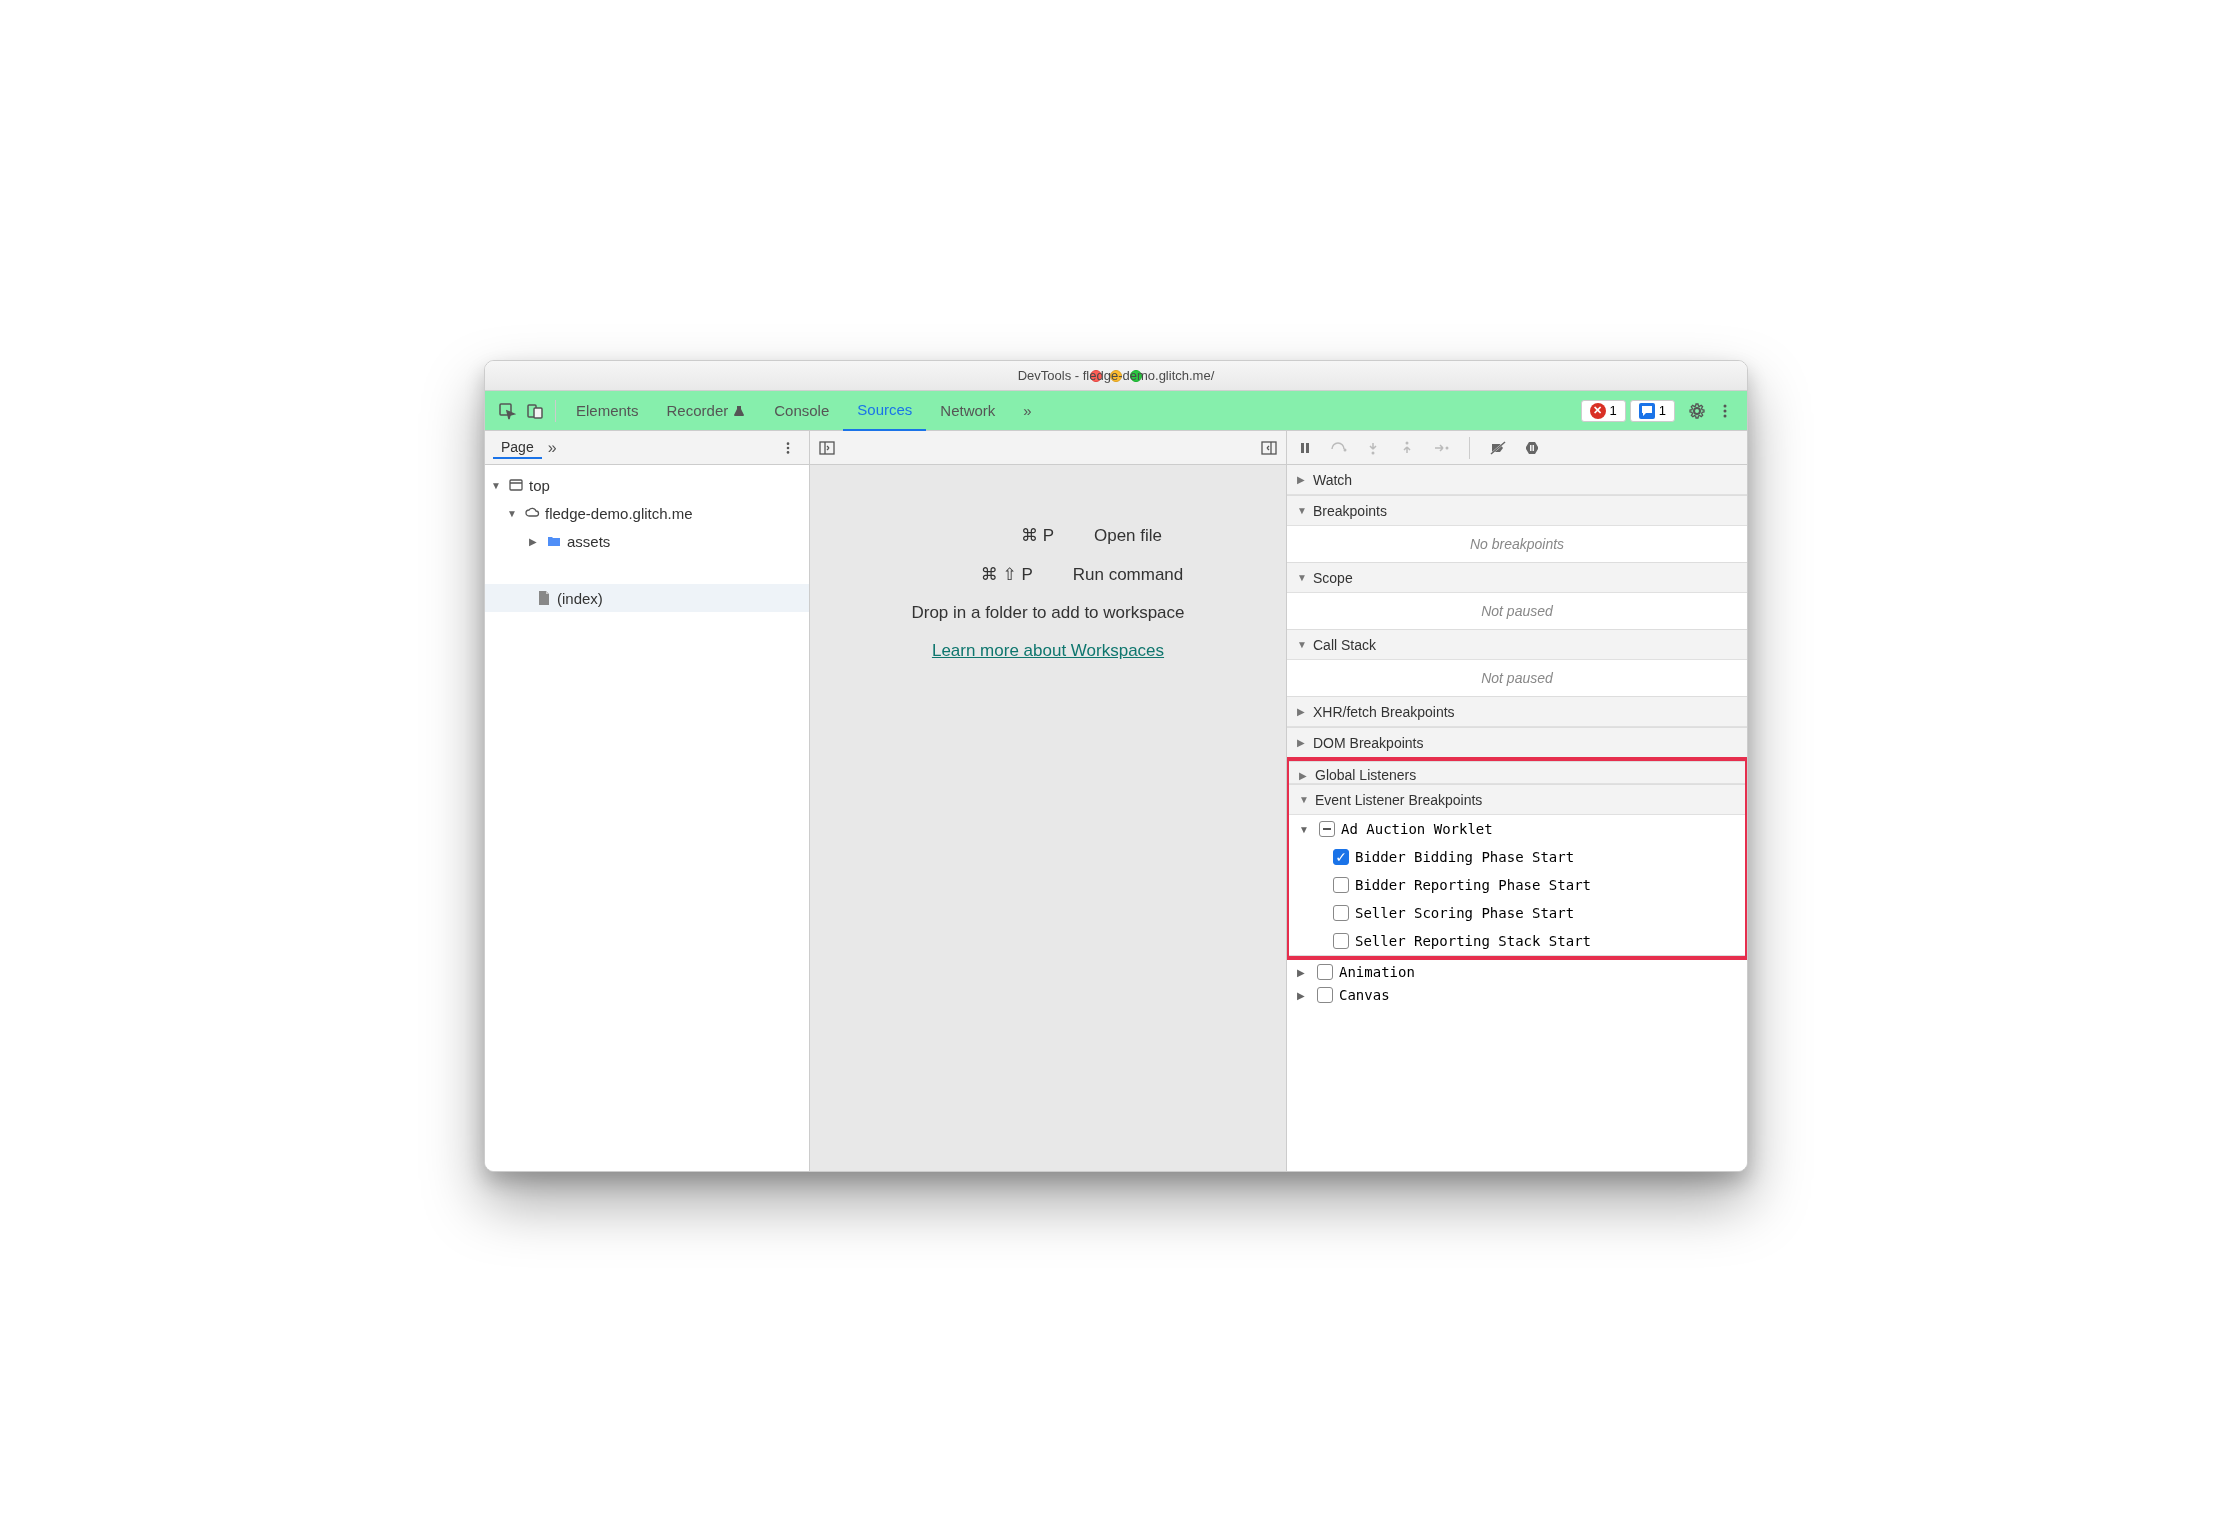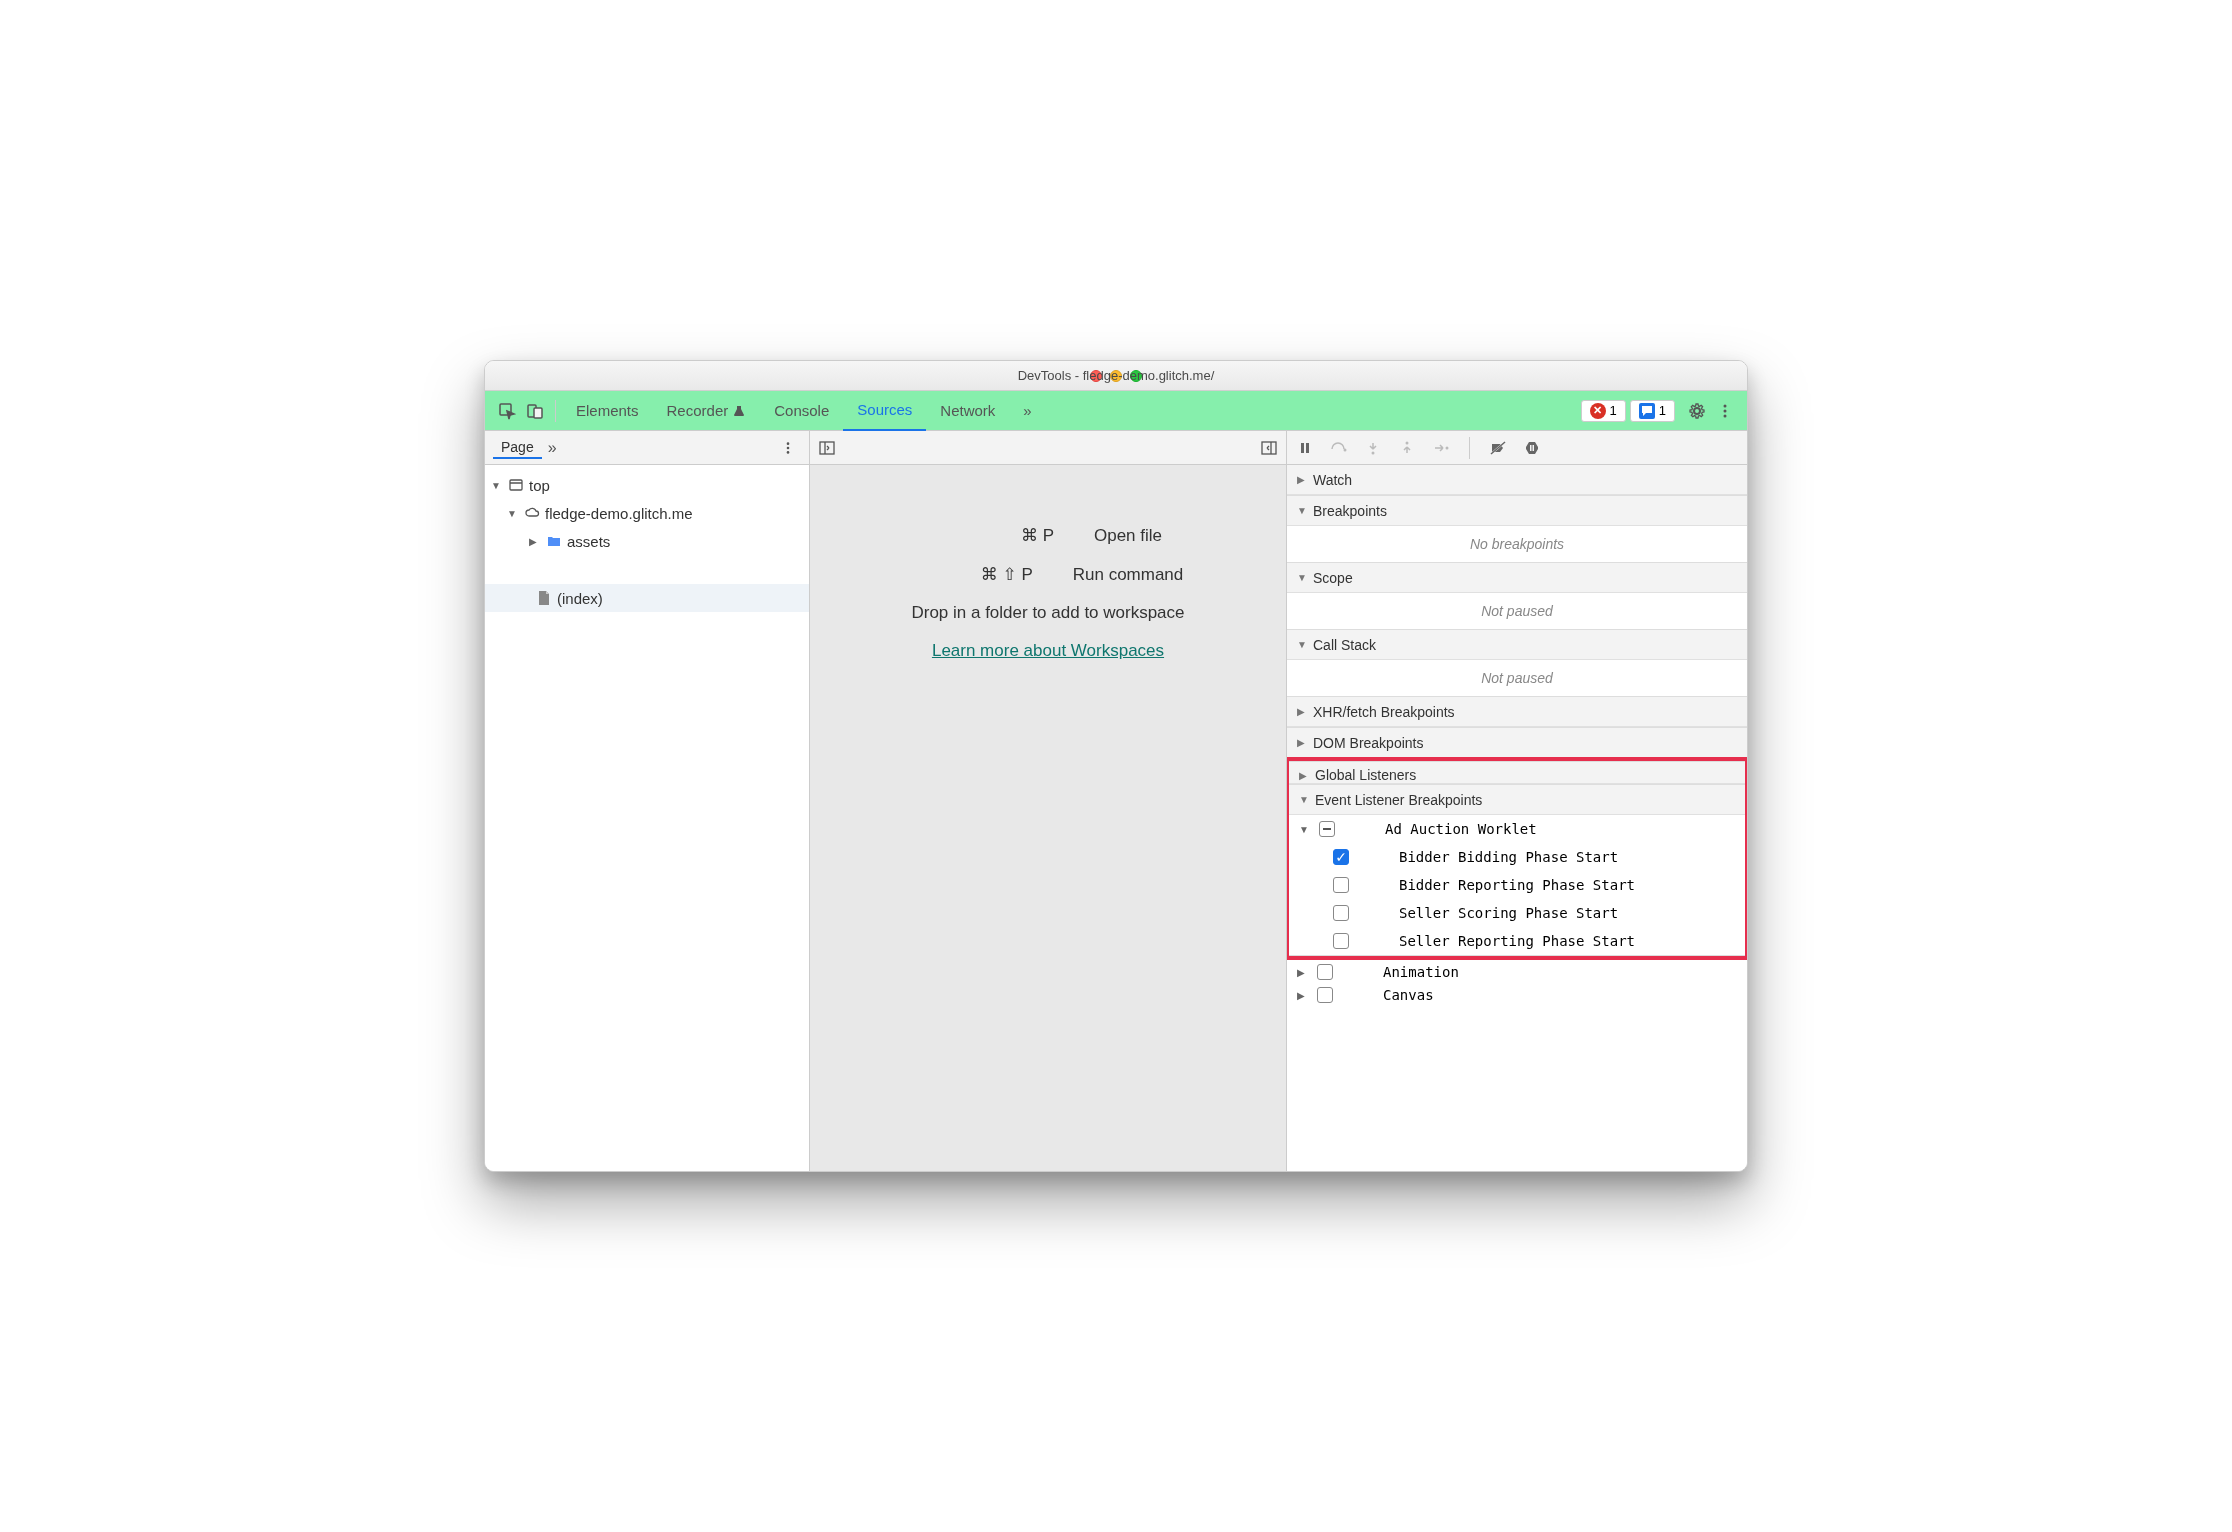--- a/index.html
+++ b/index.html
@@ -86,21 +86,21 @@
 .section-body { background:#fff; padding:6px 10px; font-size:14px;}
 .empty-text { text-align:center; font-style:italic; color:#888; padding:4px 0;}
 .highlight-box { border:4px solid #e62e4d; margin:-2px; position:relative;}
 .el-row { display:flex; align-items:center; height:28px; padding-left:10px; font-size:14px; gap:6px;}
 .el-row.sub { padding-left:44px;}
 .el-row .tri { width:14px;}
 .cb { width:16px; height:16px; border:1.5px solid #888; border-radius:3px; background:#fff; display:flex; align-items:center; justify-content:center; flex-shrink:0;}
 .cb.checked { background:#1a73e8; border-color:#1a73e8; color:#fff;}
 .cb.indet { background:#fff; border-color:#888;}
 .cb.indet::after { content:""; width:8px; height:2px; background:#555;}
-.mono { font-family: ui-monospace, Menlo, Consolas, monospace; font-size:14px;margin-left:44px;}
+.mono { font-family: ui-monospace, Menlo, Consolas, monospace; font-size:14px;}
 svg { display:block; }
 </style>
 </head>
 <body>
 
 <div class="window">
 
   <div class="titlebar">
     <div class="traffic">
       <div class="dot red"></div>
@@ -379,21 +379,21 @@
             <div class="el-row sub">
               <div class="cb"></div>
               <span class="mono">Bidder Reporting Phase Start</span>
             </div>
             <div class="el-row sub">
               <div class="cb"></div>
               <span class="mono">Seller Scoring Phase Start</span>
             </div>
             <div class="el-row sub">
               <div class="cb"></div>
-              <span class="mono">Seller Reporting Phase Start</span>
+              <span class="mono">Seller Reporting Stack Start</span>
             </div>
           </div>
         </div>
       </div>
 
       <div style="background:#fff;">
         <div class="el-row">
           <span class="tri">▶</span>
           <div class="cb"></div>
           <span class="mono">Animation</span>

